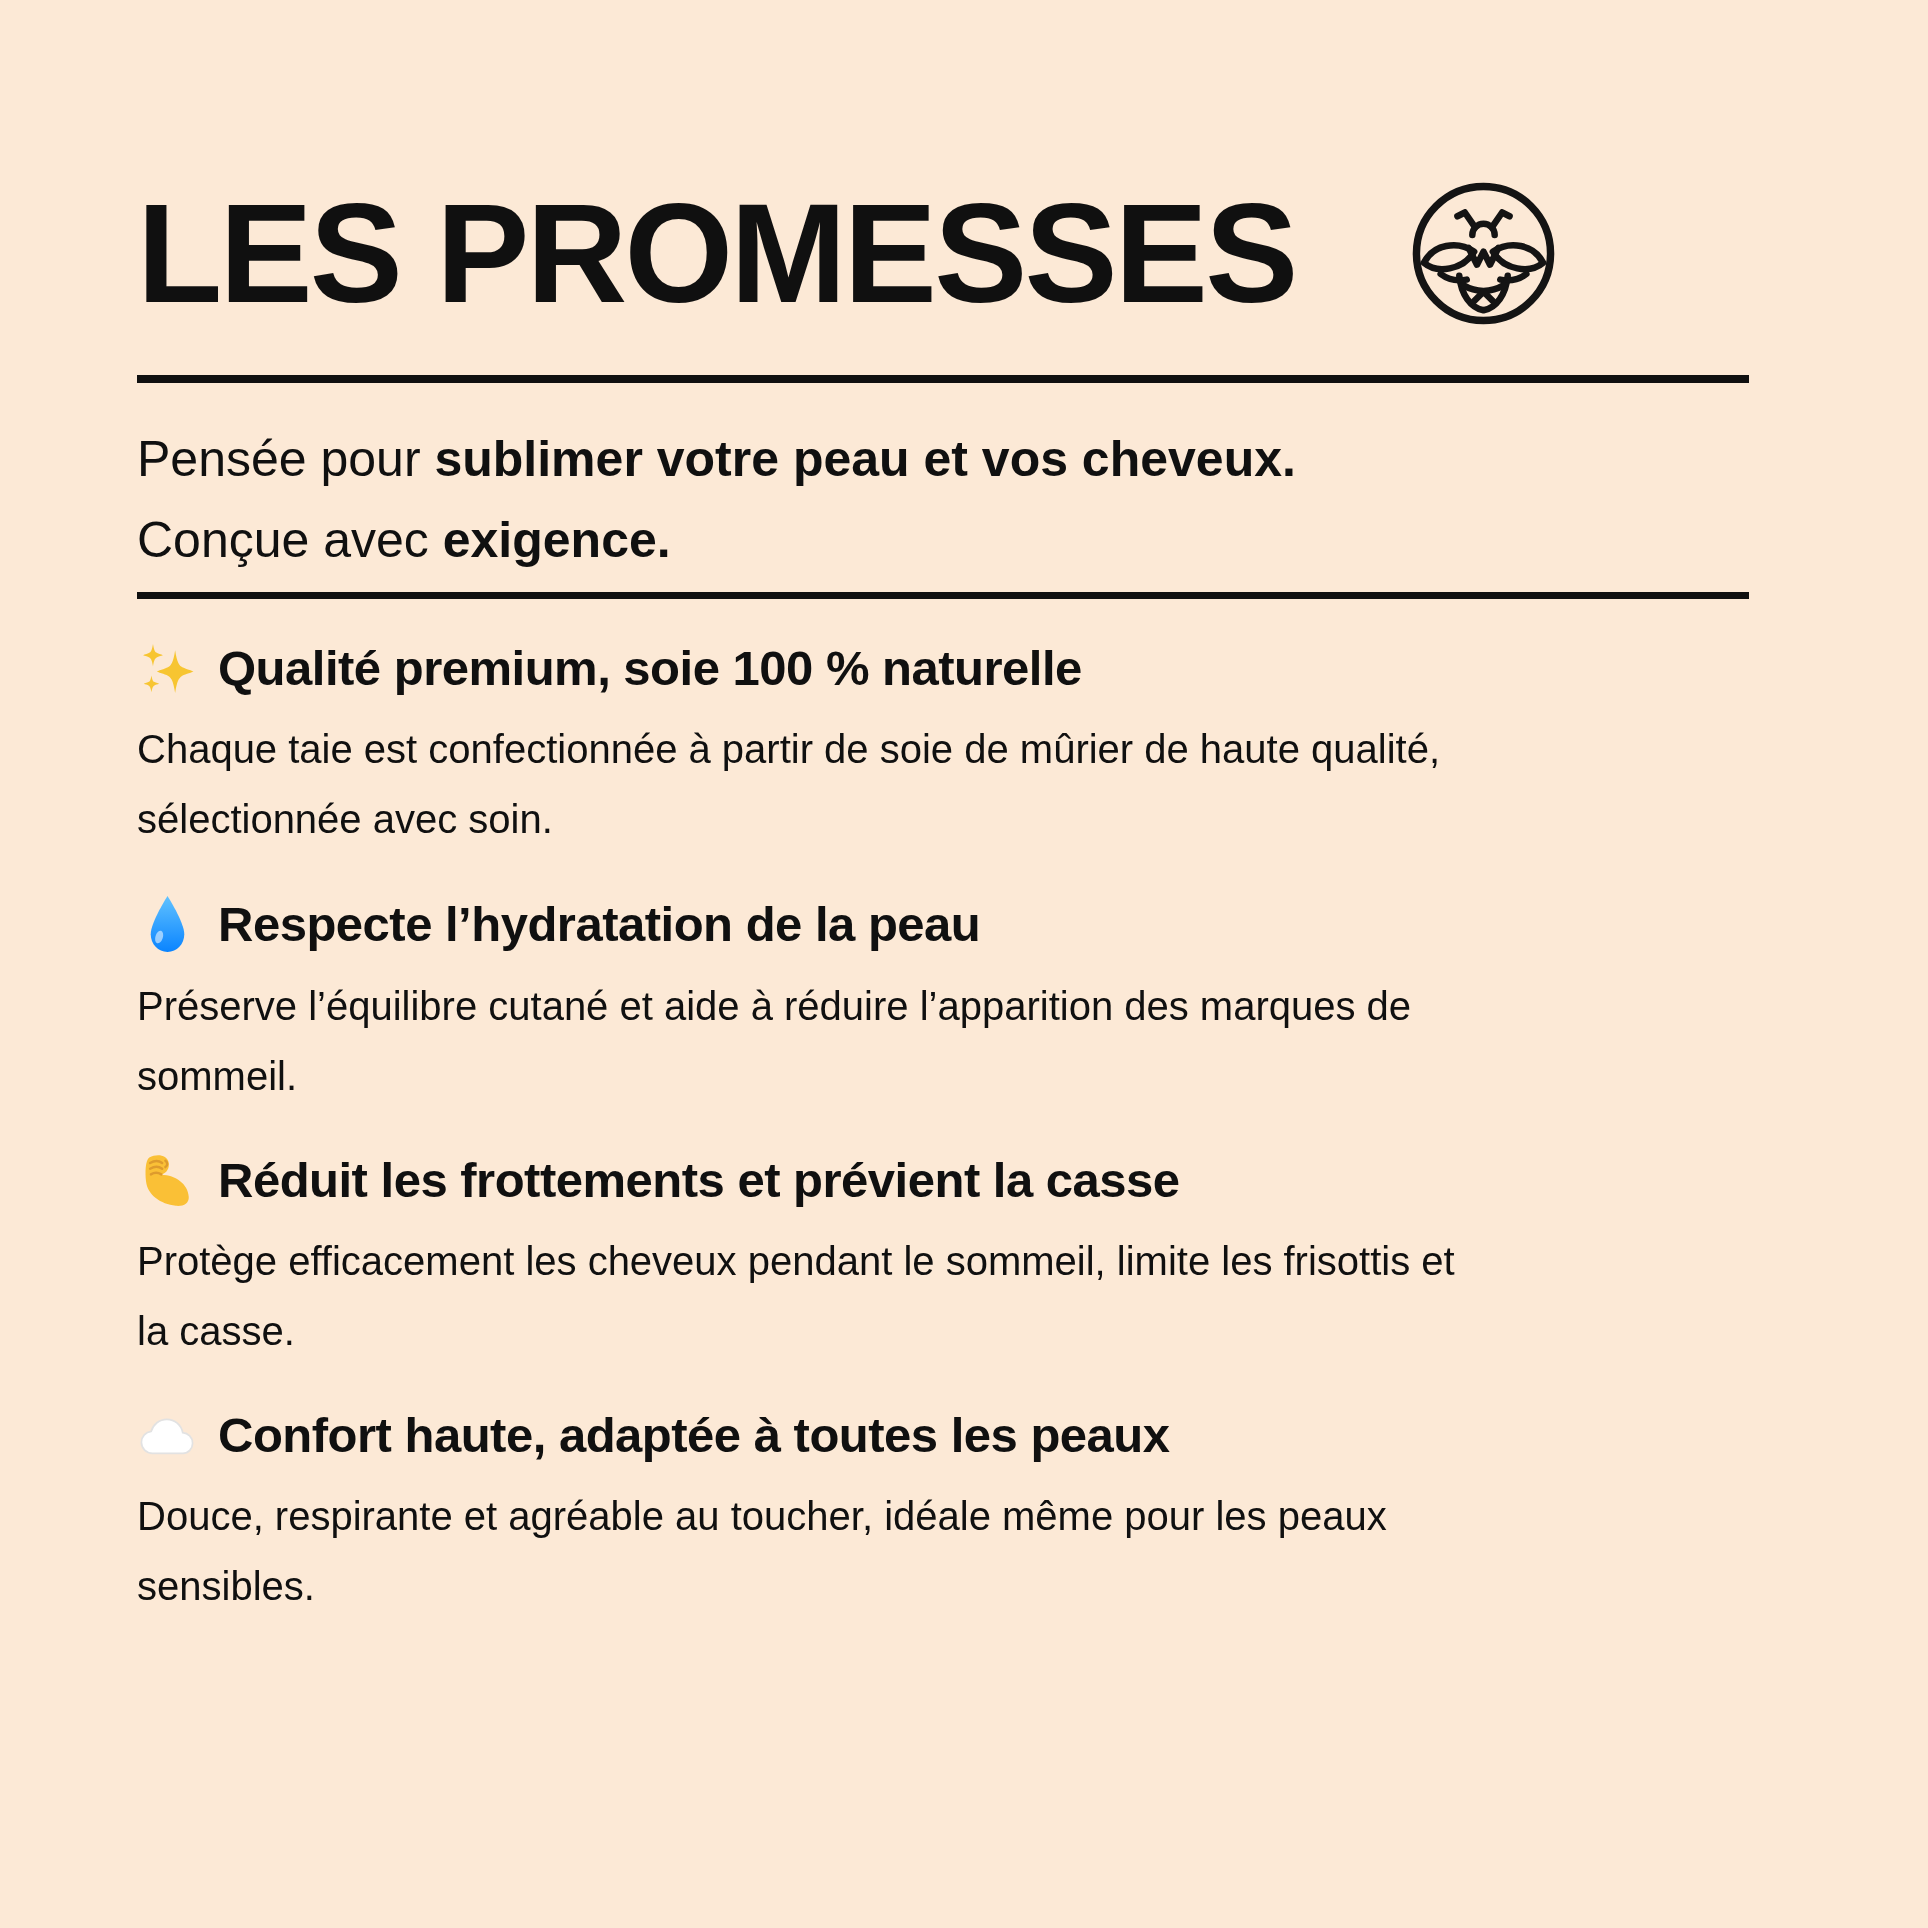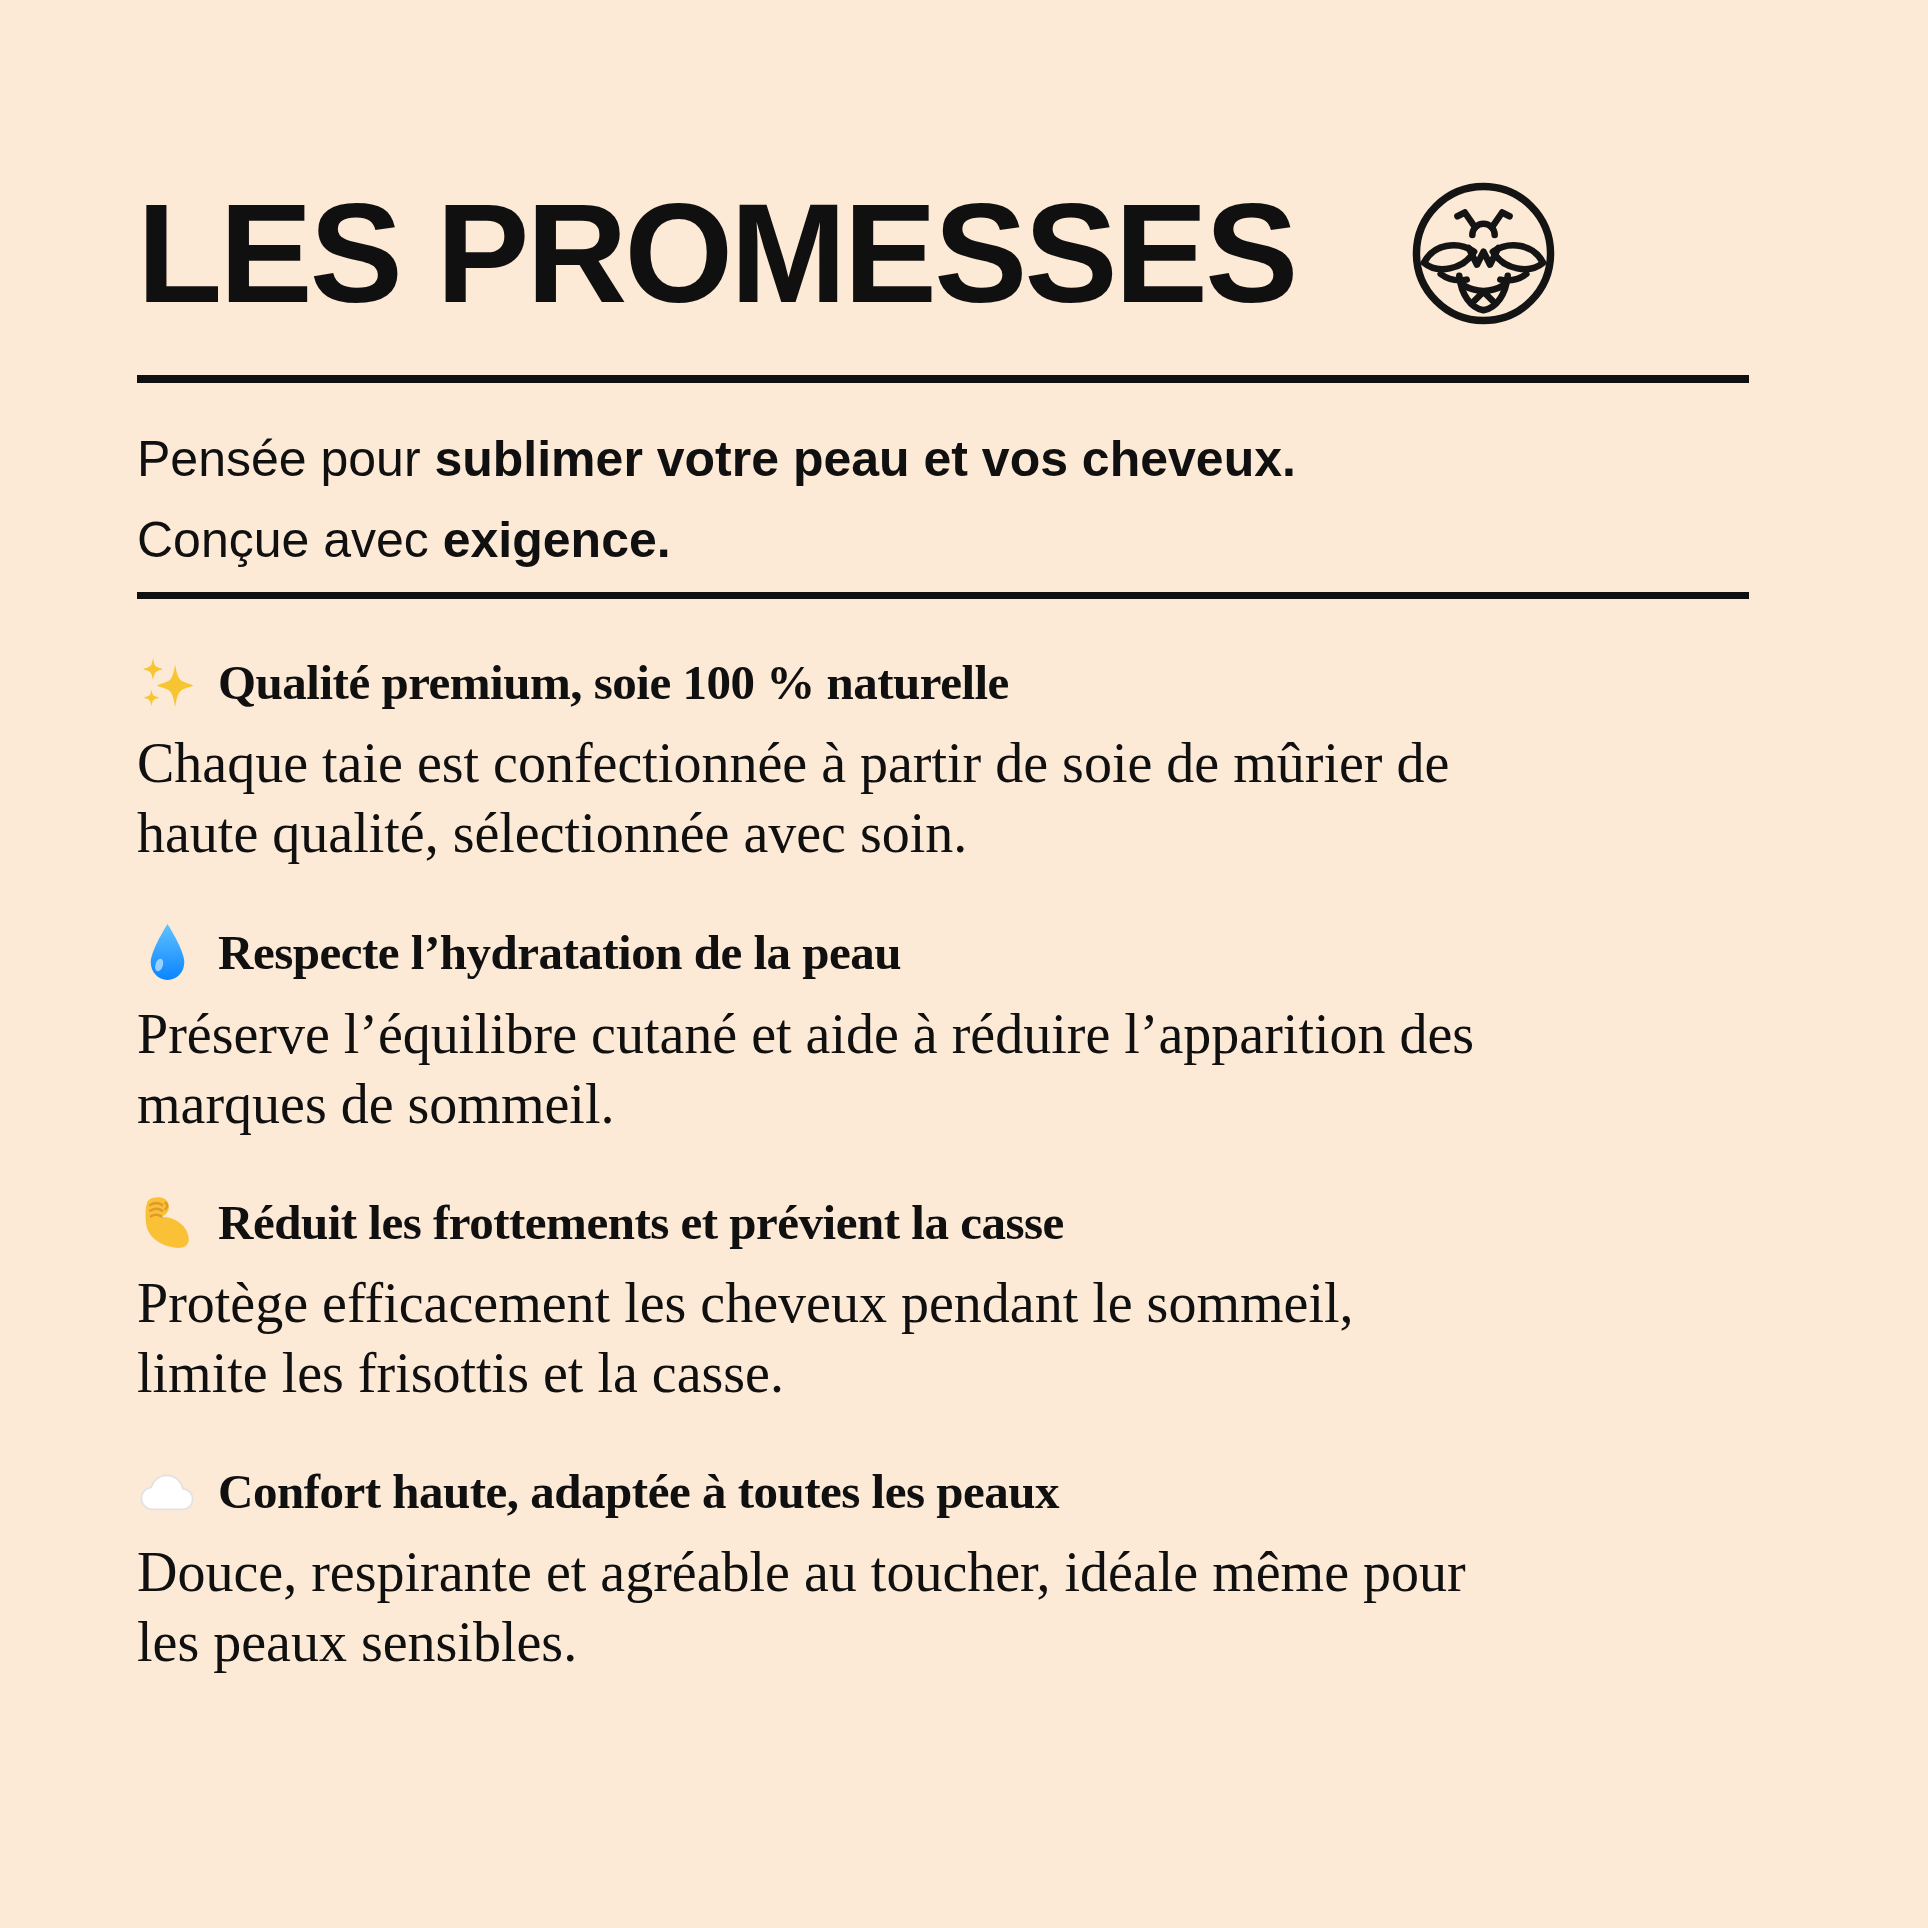--- a/index.html
+++ b/index.html
@@ -40,39 +40,38 @@
   }
   .divider-top { margin-top: 47px; }
   .divider-bottom { margin-top: 11.3px; }
   .intro {
     margin-top: 36px;
     font-size: 50px;
     line-height: 81px;
   }
   .intro b { font-weight: 700; }
   .feature {
-    margin-top: 54px;
-    font-family: Liberation Serif, serif;
+    margin-top: 40px;
   }
   .feature-head {
     display: flex;
     align-items: center;
     gap: 21px;
     min-height: 58px;
   }
   .feature-title {
     font-size: 49px;
     font-weight: 700;
     letter-spacing: -0.5px;
     white-space: nowrap;
   }
   .feature-body {
     margin: 17px 0 0 0;
     max-width: 1356px;
-    font-size: 56px;
+    font-size: 40px;
     line-height: 70px;
   }
   .emoji-box { flex: 0 0 auto; display: flex; align-items: center; justify-content: center; width: 60px; }
 </style>
 </head>
 <body>
 
 <div class="page">
 
   <div class="header-row">

